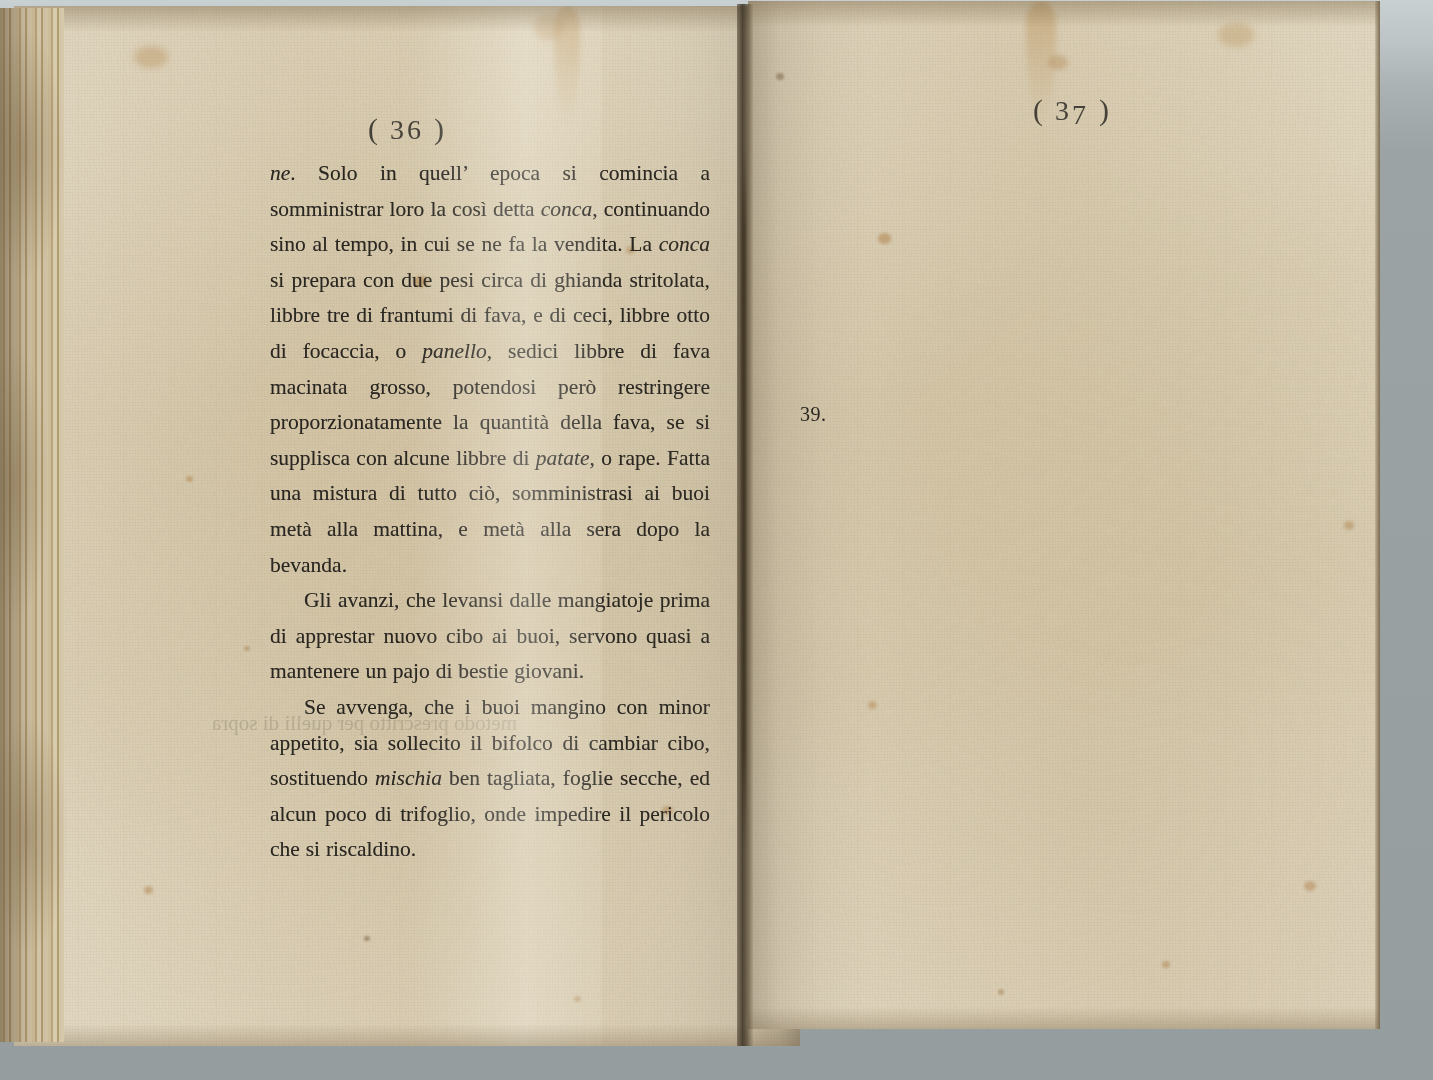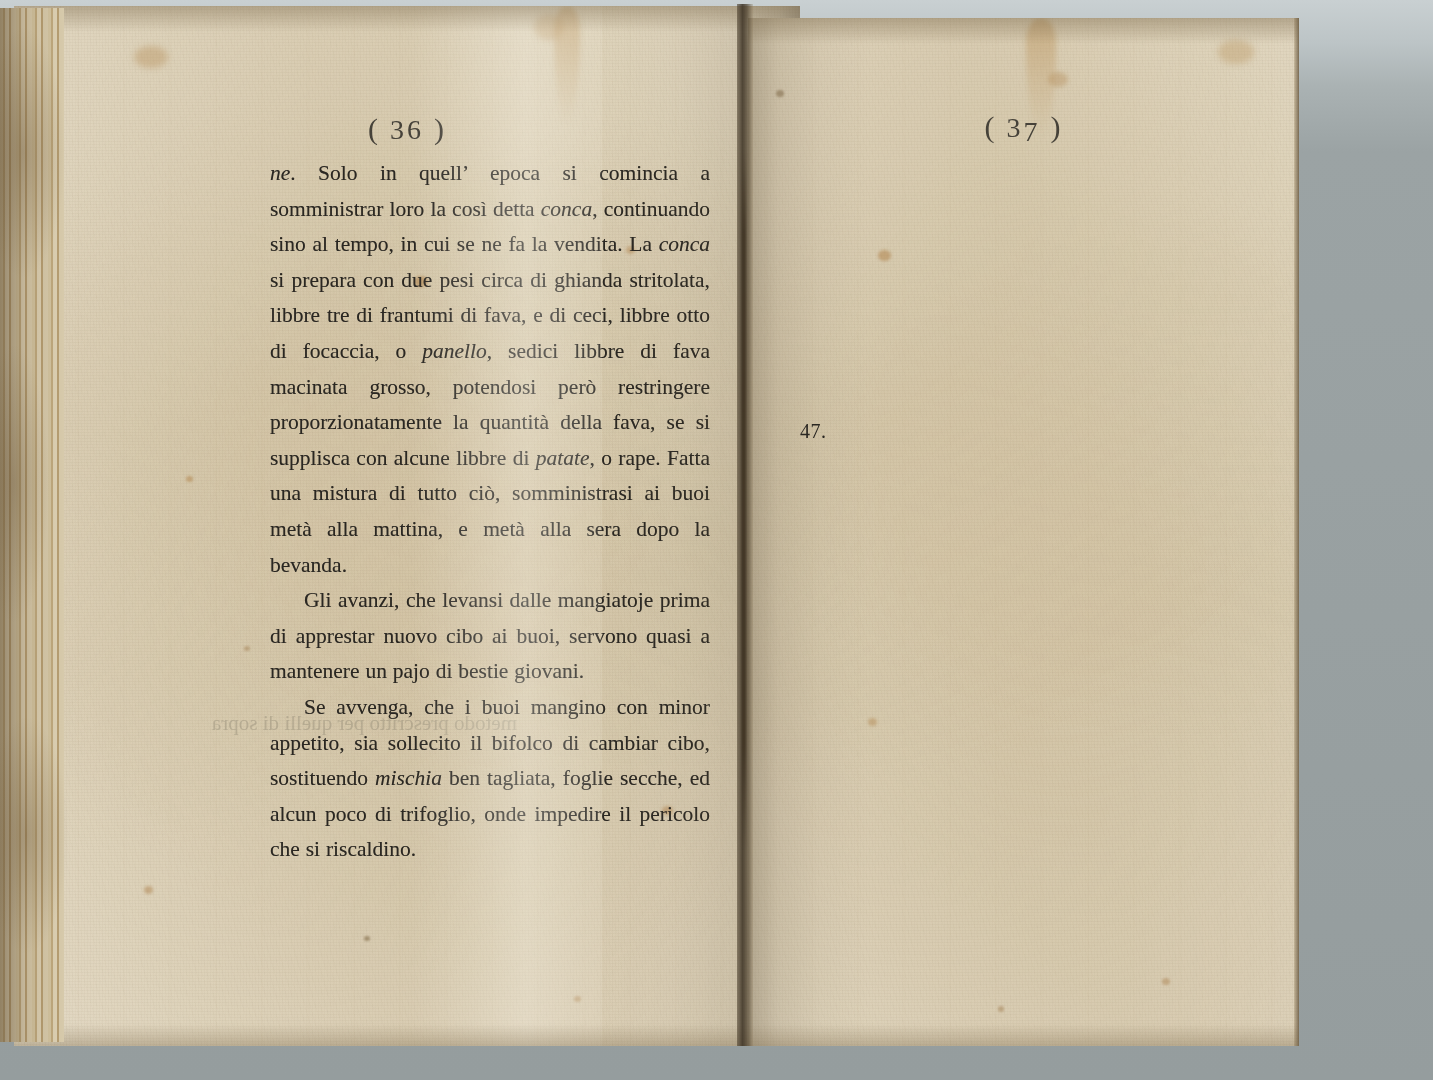--- a/index.html
+++ b/index.html
@@ -91,21 +91,21 @@
     background:linear-gradient(90deg, rgba(88,70,44,.55) 0%, rgba(120,98,64,.22) 45%, rgba(150,128,92,.10) 100%);
   }
   .foreedge-wave{position:absolute;left:0;top:8px;width:78px;height:1034px;
     background-image:
       radial-gradient(ellipse 60px 180px at 30% 14%, rgba(104,82,50,.34), transparent 70%),
       radial-gradient(ellipse 50px 200px at 18% 46%, rgba(104,82,50,.30), transparent 70%),
       radial-gradient(ellipse 60px 170px at 34% 80%, rgba(104,82,50,.32), transparent 70%);
   }
 
   
-  #leaf-right{left:748px;top:18px;width:551px;height:1028px;}
+  #leaf-right{left:748px;top:1px;width:624px;height:1028px;padding-left:8px;}
   .curve-right{position:absolute;left:0;top:0;width:120px;height:100%;
     background:linear-gradient(270deg,
       rgba(120,104,76,0) 0%,
       rgba(120,104,76,.06) 40%,
       rgba(108,92,66,.16) 75%,
       rgba(92,78,54,.34) 100%);
   }
   .rightedge-line{position:absolute;right:0;top:0;width:5px;height:100%;
     background:linear-gradient(90deg, rgba(150,128,92,.30), rgba(90,74,50,.75));
   }
@@ -249,20 +249,20 @@
       <div class="fox" style="left:250px;top:988px;width:6px;height:6px;background:rgba(150,112,64,.42);filter:blur(1.1px);"></div>
 
       <div class="page-no" style="top:92px;">
         <span class="paren">(</span><span class="digits">&nbsp;<span class="oldnum">3</span><span class="oldnum desc">7</span>&nbsp;</span><span class="paren">)</span>
       </div>
 
       <div class="curve-right"></div>
       <div class="rightedge-line"></div>
       <div class="edge-top"></div>
       <div class="edge-bottom"></div>
-    <div class="marginal" style="left: 52px; top: 402px;">47.</div>
+    <div class="marginal" style="left: 52px; top: 402px;">39.</div>
       </div>
 
     <div class="gutter"></div>
     <div class="gutter-thread"></div>
 
   </div>
 </div>
 
 </body></html>

